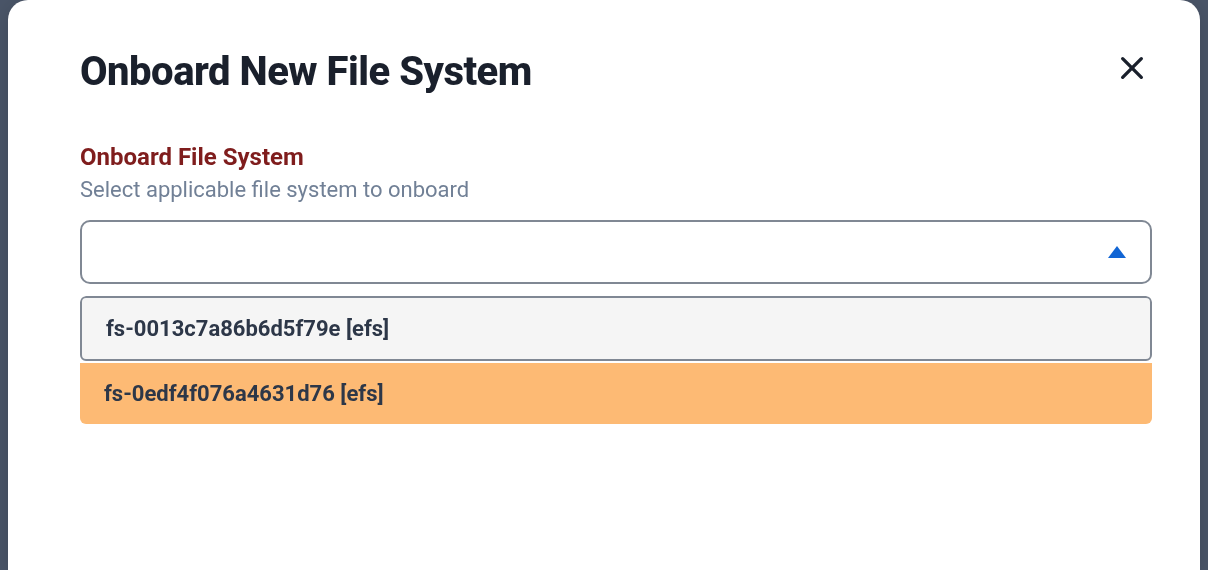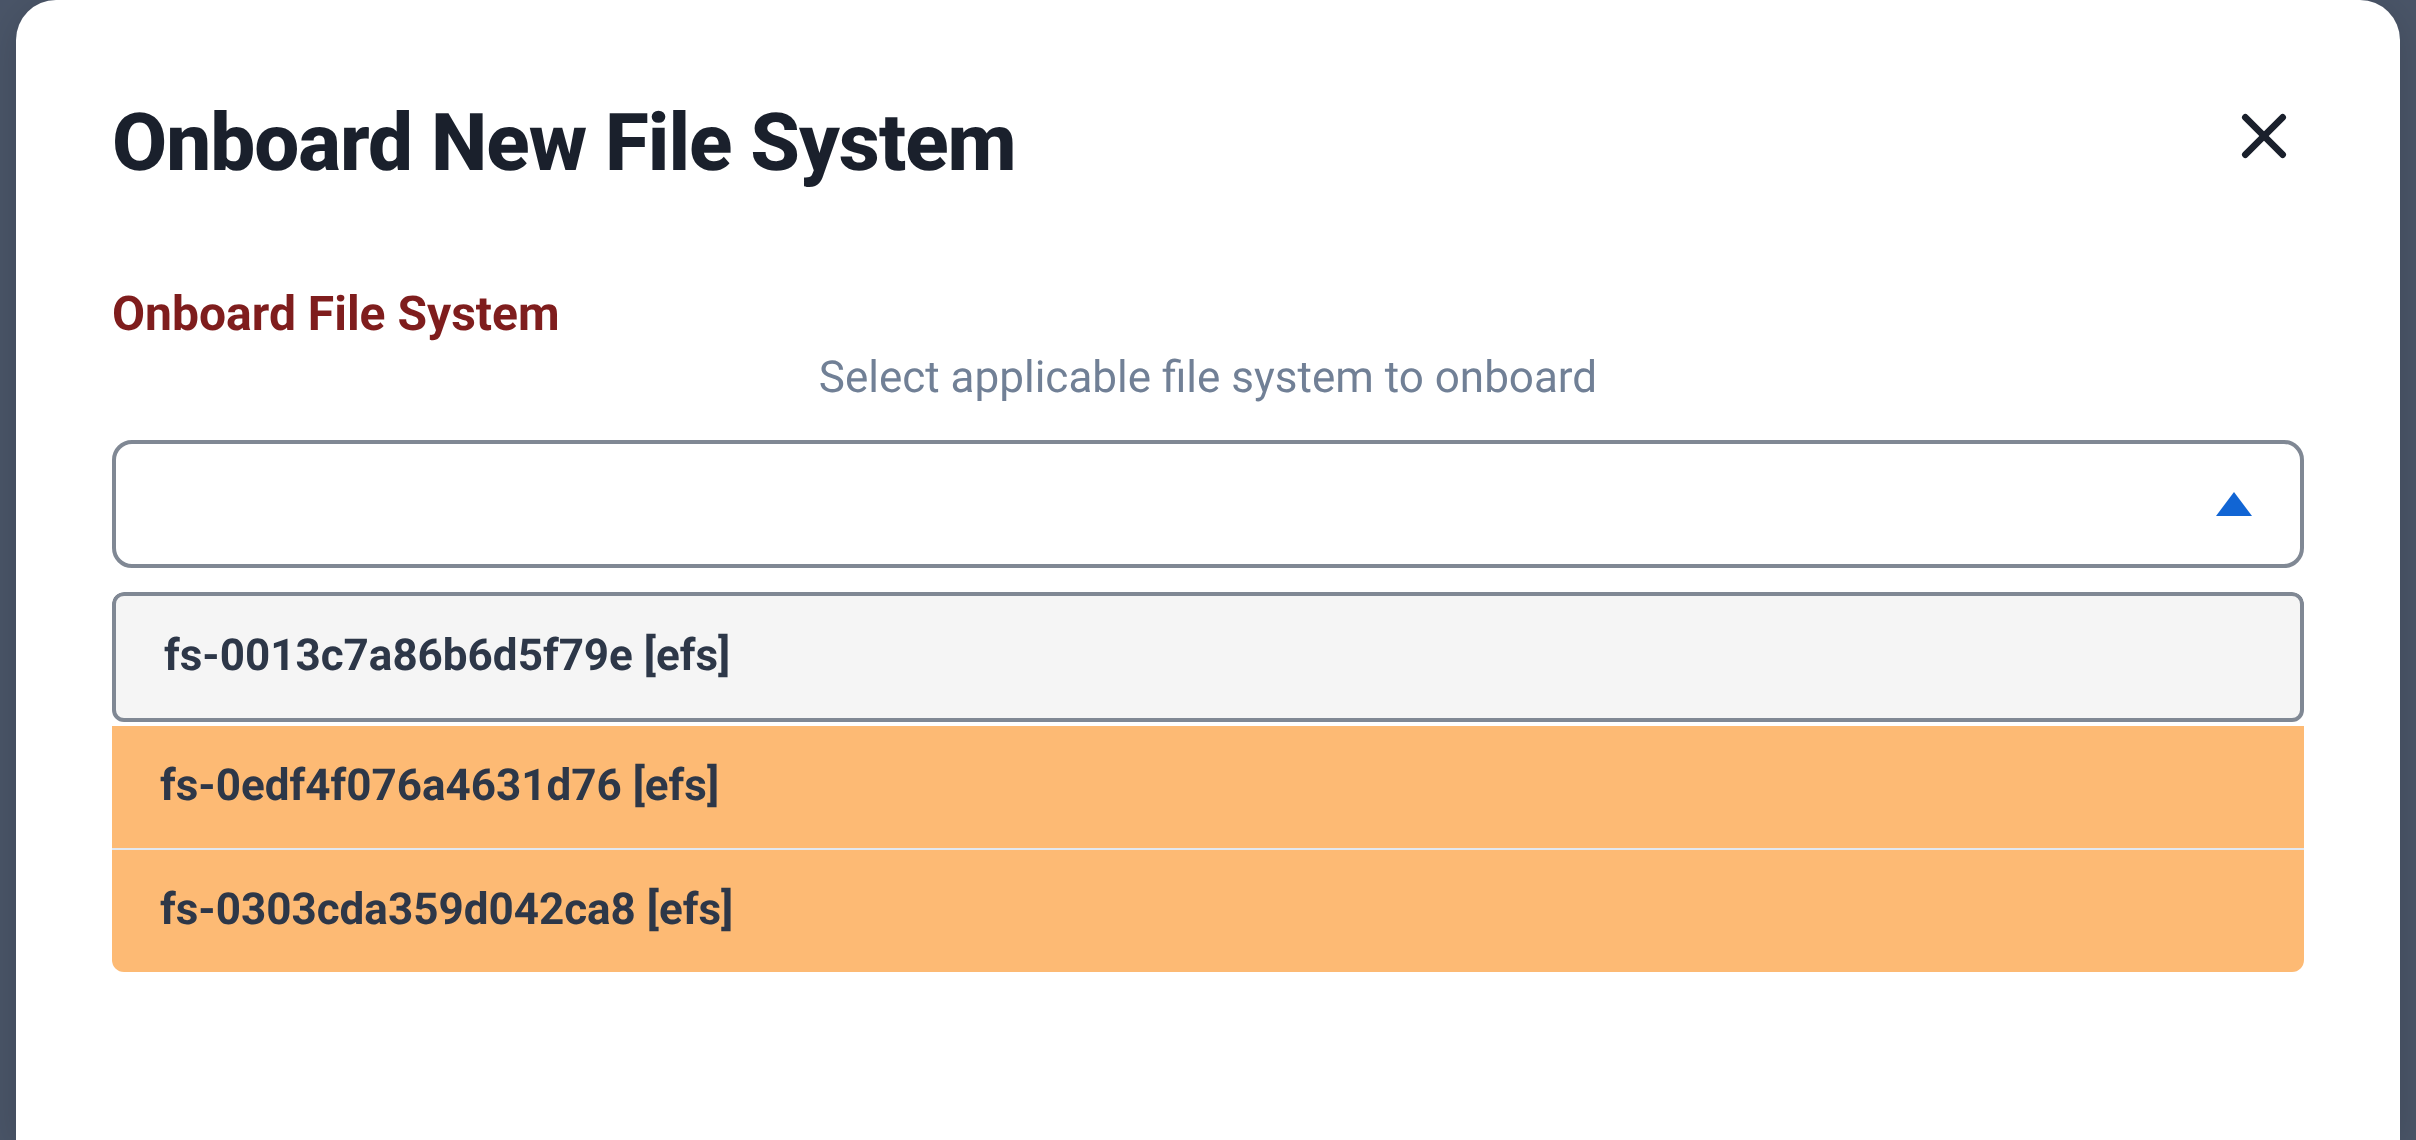--- a/index.html
+++ b/index.html
@@ -18,21 +18,21 @@
     }
     
     .modal {
       position: absolute;
       top: 0;
       left: 8px;
       right: 8px;
       bottom: 0;
       background: #ffffff;
       border-radius: 20px 20px 0 0;
-      padding: 48px 48px 0 48px;
+      padding: 48px 48px 0 72px;
       box-shadow: 0 4px 20px rgba(0,0,0,0.15);
     }
     
     .modal-header {
       display: flex;
       justify-content: space-between;
       align-items: flex-start;
       margin-bottom: 48px;
     }
     
@@ -64,21 +64,20 @@
       font-weight: 700;
       color: #7f1d1d;
       margin-bottom: 6px;
     }
     
     .section-helper {
       font-size: 22px;
       font-weight: 400;
       color: #718096;
       margin-bottom: 18px;
-      text-align: center;
     }
     
     .select-box {
       width: 100%;
       height: 64px;
       border: 2px solid #808894;
       border-radius: 10px;
       background: #ffffff;
       display: flex;
       align-items: center;
@@ -144,16 +143,15 @@
 
     <div class="select-box">
       <span></span>
       <span class="chevron-up"></span>
     </div>
 
     <div class="dropdown">
 
     <div class="dropdown-option highlighted">fs-0013c7a86b6d5f79e [efs]</div>
         <div class="dropdown-option">fs-0edf4f076a4631d76 [efs]</div>
-        <div class="dropdown-option">fs-0303cda359d042ca8 [efs]</div>
       </div>
   </div>
 </div>
 
 </body></html>

